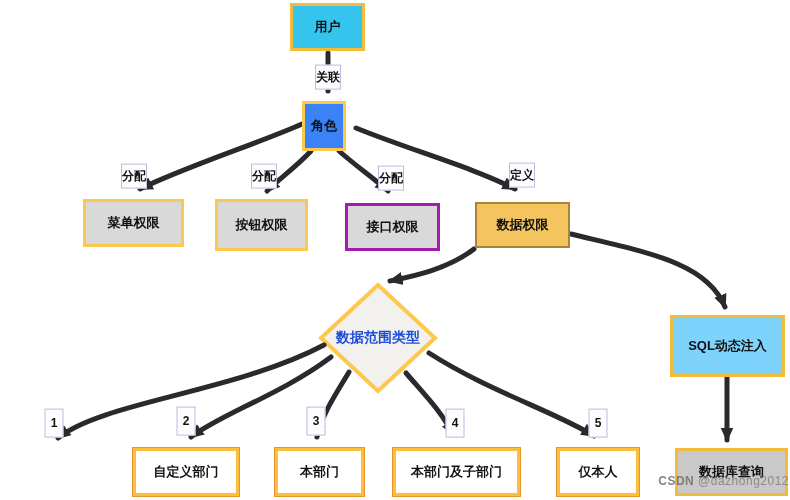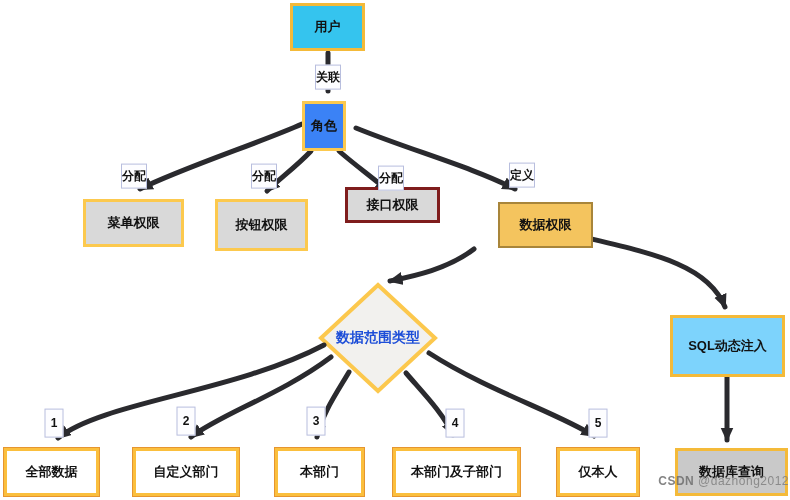--- a/index.html
+++ b/index.html
@@ -10,22 +10,22 @@
   #edges-svg{position:absolute;left:0;top:0;width:790px;height:500px;}
   .node{
     position:absolute;display:flex;align-items:center;justify-content:center;
     font-size:13px;font-weight:bold;color:#111;text-align:right;
     box-sizing:border-box;line-height:1.15;
   }
   .n-user   {left:290px;top:3px;  width:75px; height:48px;background:#35c4ee;border:3px solid #f4ba39;}
   .n-role   {left:302px;top:101px;width:44px; height:50px;background:#3b82f6;border:3px solid #fcc94e;}
   .n-menu   {left:83px; top:199px;width:101px;height:48px;background:#d9d9d9;border:3px solid #fcc94e;}
   .n-button {left:215px;top:199px;width:93px; height:52px;background:#d9d9d9;border:3px solid #fcc94e;}
-  .n-api    {left:345px;top:187px;width:95px; height:36px;background:#d9d9d9;border:3px solid #7f1d1d;}
-  .n-data   {left:475px;top:202px;width:95px; height:46px;background:#f4c45e;border:2px solid #a8853a;margin-left:23px;}
+  .n-api    {left:345px;top:203px;width:95px; height:48px;background:#d9d9d9;border:3px solid #a21caf;}
+  .n-data   {left:475px;top:202px;width:95px; height:46px;background:#f4c45e;border:2px solid #a8853a;}
   .n-sql    {left:670px;top:315px;width:115px;height:62px;background:#7dd3fc;border:3px solid #f4ba39;}
   .leaf     {top:448px;height:48px;background:#ffffff;border:3px solid #fbbf3d;box-shadow:0 0 0 1px #e6952f;}
   .n-all    {left:4px;  width:95px;}
   .n-custom {left:133px;width:106px;}
   .n-own    {left:275px;width:89px;}
   .n-deptsub{left:393px;width:127px;}
   .n-self   {left:557px;width:82px;}
   .n-db     {left:675px;width:113px;background:#c9c9c9;border:3px solid #f4ba39;box-shadow:none;}
   .diamond-label{
     position:absolute;left:378px;top:338px;transform:translate(-50%,-50%);
@@ -75,21 +75,20 @@
   </svg>
 
   <div class="node n-user">用户</div>
   <div class="node n-role">角色</div>
   <div class="node n-menu">菜单权限</div>
   <div class="node n-button">按钮权限</div>
   <div class="node n-api">接口权限</div>
   <div class="node n-data">数据权限</div>
   <div class="diamond-label">数据范围类型</div>
   <div class="node n-sql">SQL动态注入</div>
-  <div class="node leaf n-all">全部数据</div>
   <div class="node leaf n-custom">自定义部门</div>
   <div class="node leaf n-own">本部门</div>
   <div class="node leaf n-deptsub">本部门及子部门</div>
   <div class="node leaf n-self">仅本人</div>
   <div class="node leaf n-db">数据库查询</div>
 
   <div class="edge-label" style="left:328px;top:77px;">关联</div>
   <div class="edge-label" style="left:134px;top:176px;">分配</div>
   <div class="edge-label" style="left:264px;top:176px;">分配</div>
   <div class="edge-label" style="left:391px;top:178px;">分配</div>

